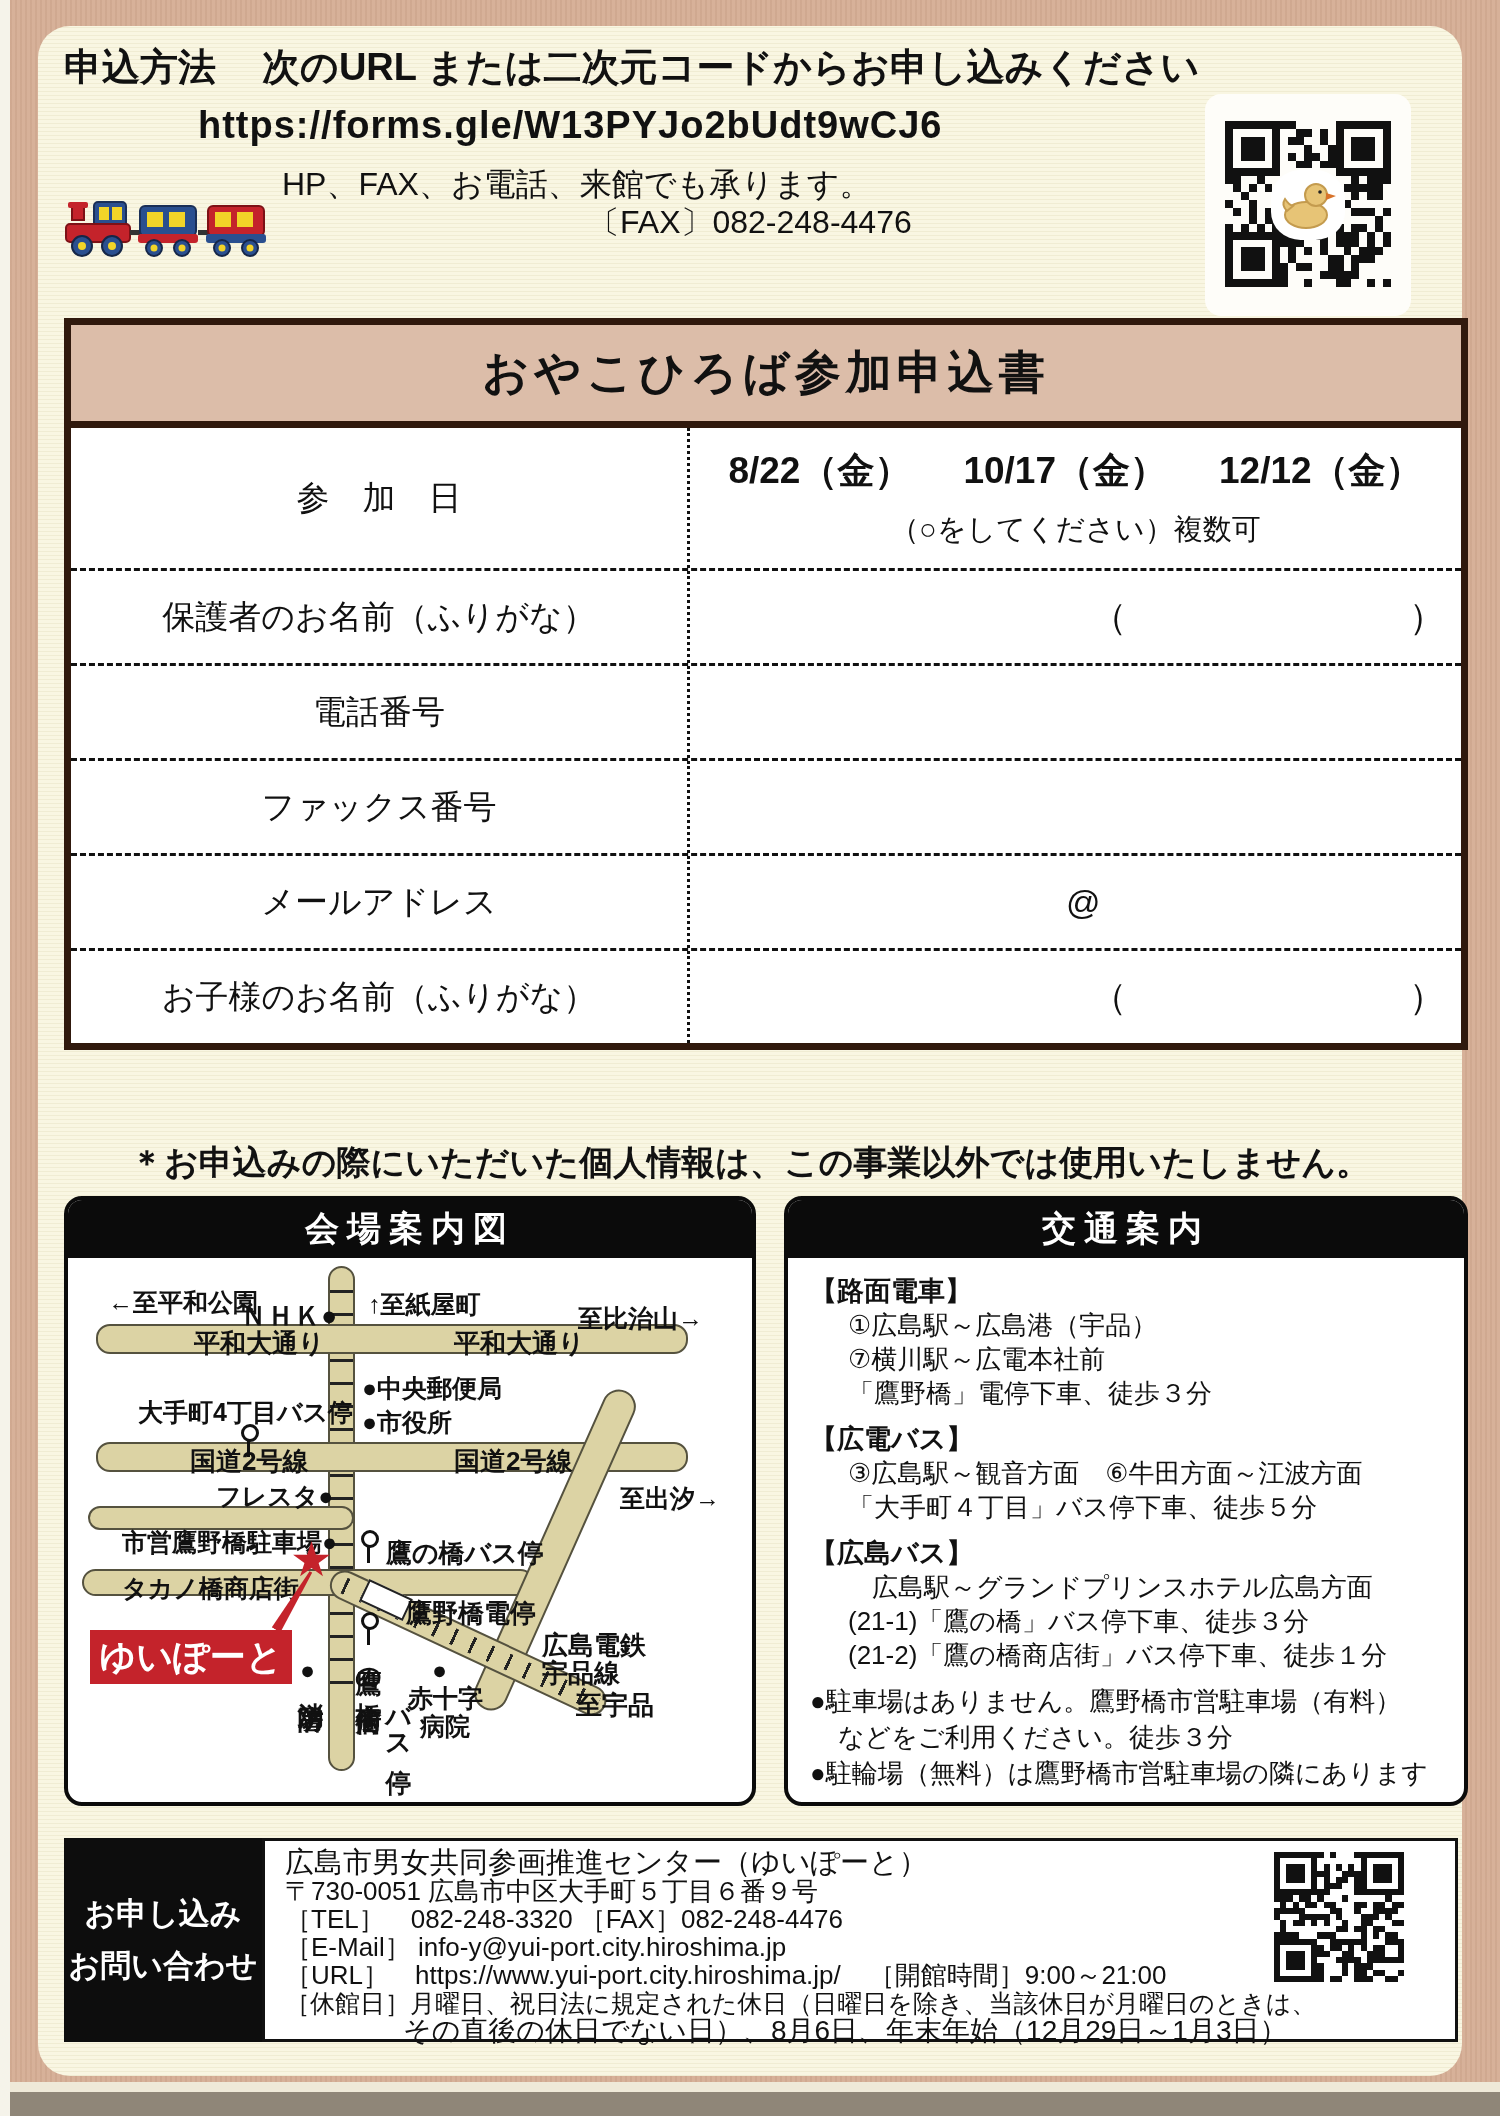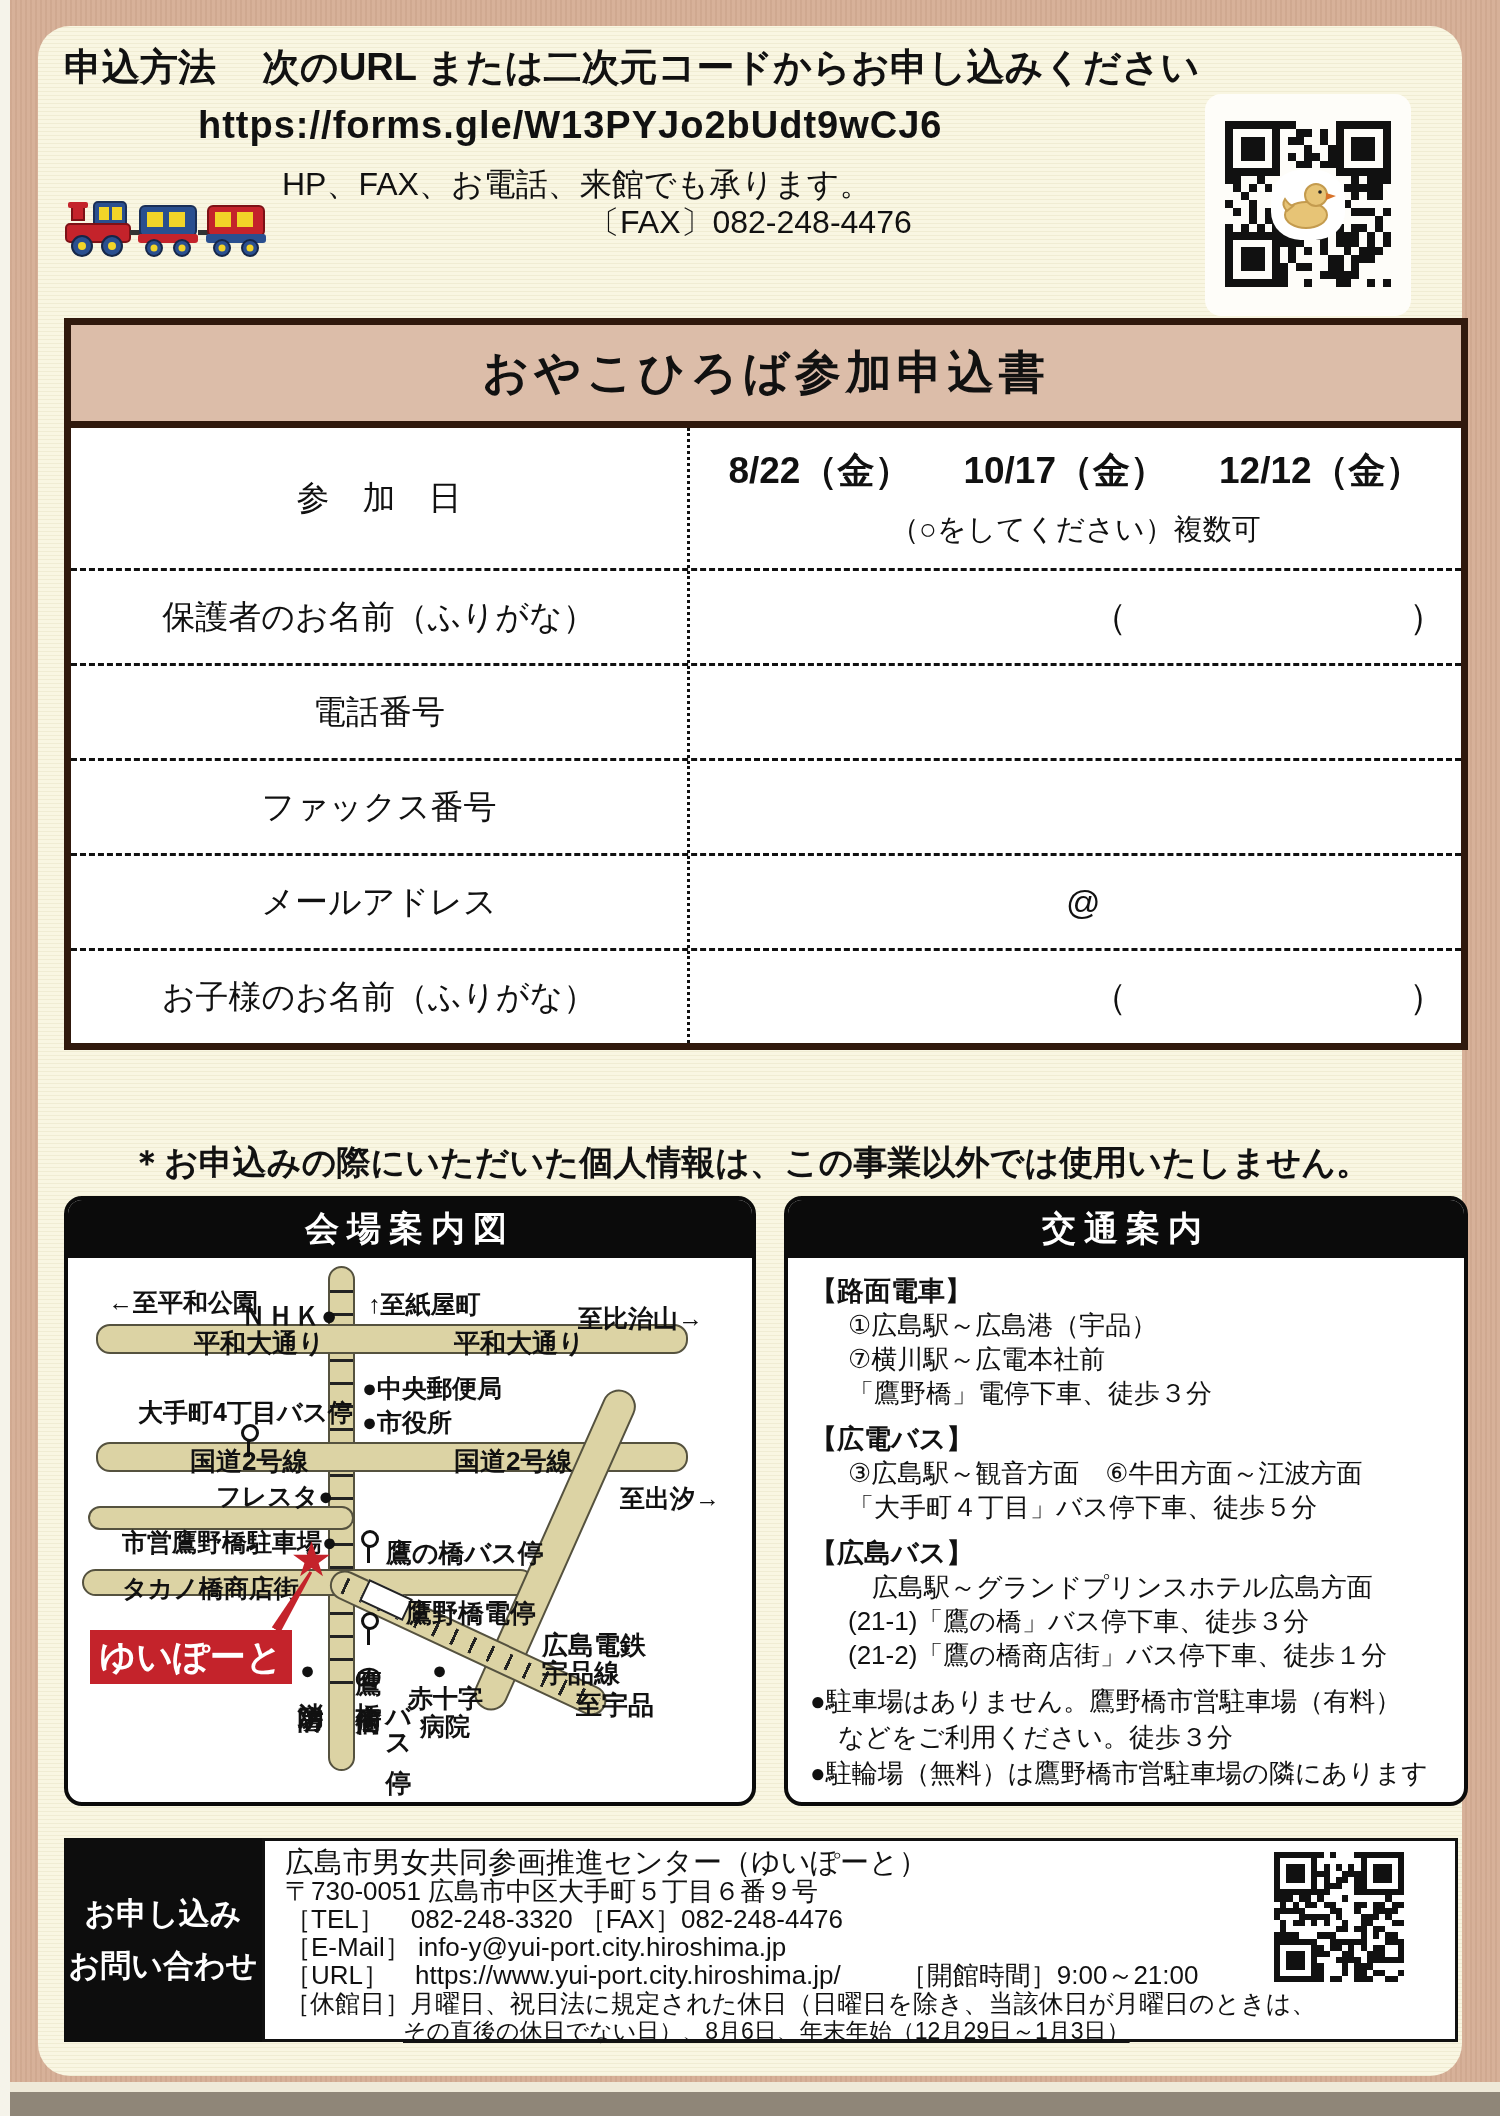--- a/index.html
+++ b/index.html
@@ -92,21 +92,21 @@
   .tra-note{margin-top:2px;}
   .tra-note-indent{padding-left:28px;}
   
   .contact-black{left:64px;top:1838px;width:198px;height:204px;background:#0d0d0d;color:#fff;
        display:flex;flex-direction:column;align-items:center;justify-content:center;gap:10px;
        font-size:31px;font-weight:bold;}
   .contact-white{left:262px;top:1838px;width:1196px;height:204px;background:#fff;border:3px solid #111;
        box-sizing:border-box;padding:6px 18px 0 20px;}
   .c-org{font-size:29px;font-weight:normal;line-height:30px;}
   .c-line{font-size:26px;line-height:28px;}
-  .c-flex{display:flex;gap:60px;}
+  .c-flex{display:flex;gap:28px;}
   .c-closed2{padding-left:118px;}
   .qr-bottom{left:1274px;top:1852px;width:130px;height:130px;background:#fff;}
   .qr-bottom .qr-grid{left:0;top:0;width:130px;height:130px;}
 </style>
 </head>
 <body>
 
 <div class="bg-texture"></div>
 <div class="left-sliver"></div>
 <div class="bottom-line"></div>
@@ -746,21 +746,21 @@
 <div class="abs contact-white">
   <div class="c-org">広島市男女共同参画推進センター（ゆいぽーと）</div>
   <div class="c-line">〒730-0051 広島市中区大手町５丁目６番９号</div>
   <div class="c-line">［TEL］　082-248-3320 ［FAX］082-248-4476</div>
   <div class="c-line">［E-Mail］ info-y@yui-port.city.hiroshima.jp</div>
   <div class="c-line c-flex">
     <span>［URL］　https://www.yui-port.city.hiroshima.jp/</span>
     <span>［開館時間］9:00～21:00</span>
   </div>
   <div class="c-line" style="font-size:25px;">［休館日］月曜日、祝日法に規定された休日（日曜日を除き、当該休日が月曜日のときは、</div>
-  <div class="c-line c-closed2" style="font-size:23px;text-decoration:underline;">その直後の休日でない日）、8月6日、年末年始（12月29日～1月3日）</div>
+  <div class="c-line c-closed2" style="font-size:28px;">その直後の休日でない日）、8月6日、年末年始（12月29日～1月3日）</div>
 </div>
 <div class="abs qr-bottom">
   <div class="qr-grid" style="display: grid; grid-template-columns: repeat(21, 1fr); grid-template-rows: repeat(21, 1fr);">
       <div style="background: rgb(17, 17, 17);"></div>
       <div style="background: rgb(17, 17, 17);"></div>
       <div style="background: rgb(17, 17, 17);"></div>
       <div style="background: rgb(17, 17, 17);"></div>
       <div style="background: rgb(17, 17, 17);"></div>
       <div style="background: rgb(17, 17, 17);"></div>
       <div style="background: rgb(17, 17, 17);"></div>

